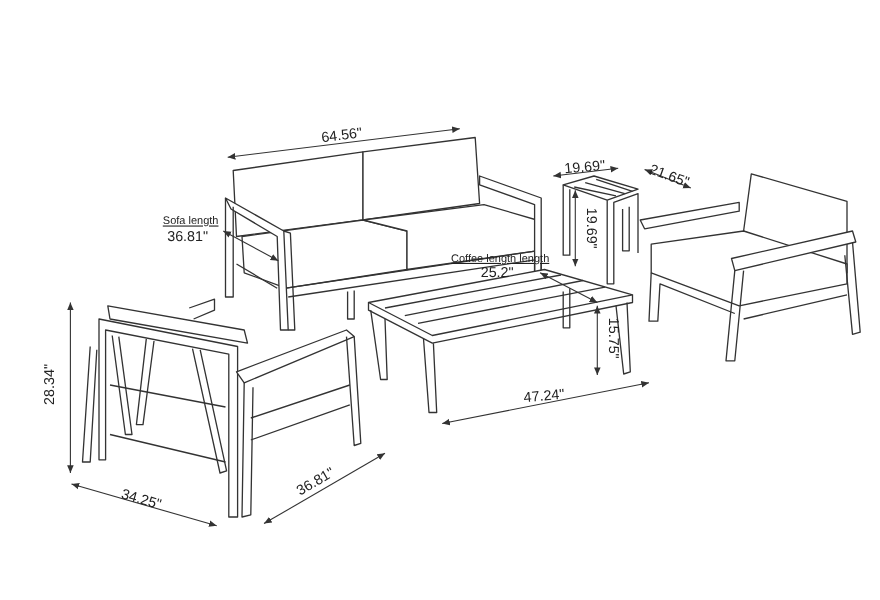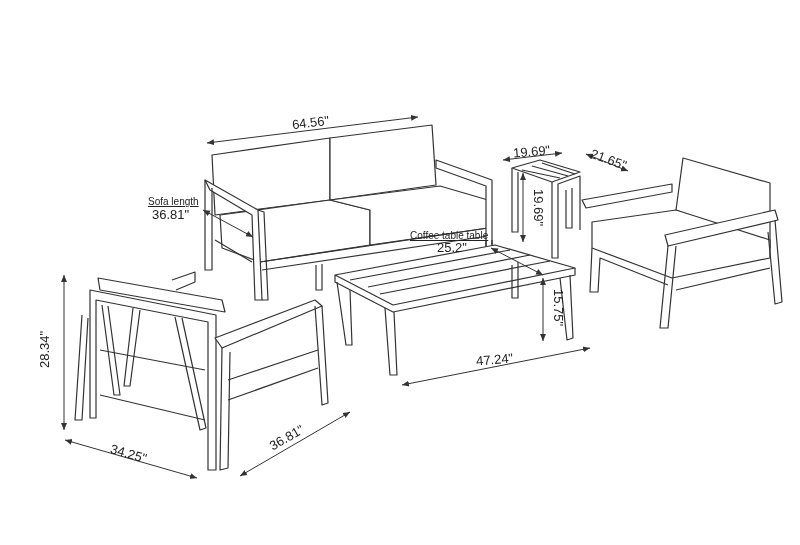--- a/index.html
+++ b/index.html
@@ -98,20 +98,20 @@
 </svg>
 
 <div class="lbl" style="left:292px;top:115px;transform:rotate(-7deg);">64.56"</div>
 <div class="lbl small" style="left:148px;top:196px;">Sofa length</div>
 <div class="lbl" style="left:152px;top:207px;">36.81"</div>
 
 <div class="lbl" style="left:513px;top:144px;transform:rotate(-5deg);">19.69"</div>
 <div class="lbl" style="left:590px;top:152px;transform:rotate(20deg);">21.65"</div>
 <div class="lbl" style="left:520px;top:200px;transform:rotate(90deg);">19.69"</div>
 
-<div class="lbl small" style="left:410px;top:230px;">Coffee table table</div>
+<div class="lbl small" style="left:410px;top:230px;">Coffee length length</div>
 <div class="lbl" style="left:437px;top:240px;">25.2"</div>
 <div class="lbl" style="left:540px;top:300px;transform:rotate(90deg);">15.75"</div>
 <div class="lbl" style="left:476px;top:352px;transform:rotate(-5deg);">47.24"</div>
 
 <div class="lbl" style="left:26px;top:342px;transform:rotate(-90deg);">28.34"</div>
 <div class="lbl" style="left:110px;top:446px;transform:rotate(16deg);">34.25"</div>
 <div class="lbl" style="left:268px;top:430px;transform:rotate(-30deg);">36.81"</div>
 
 </body></html>

